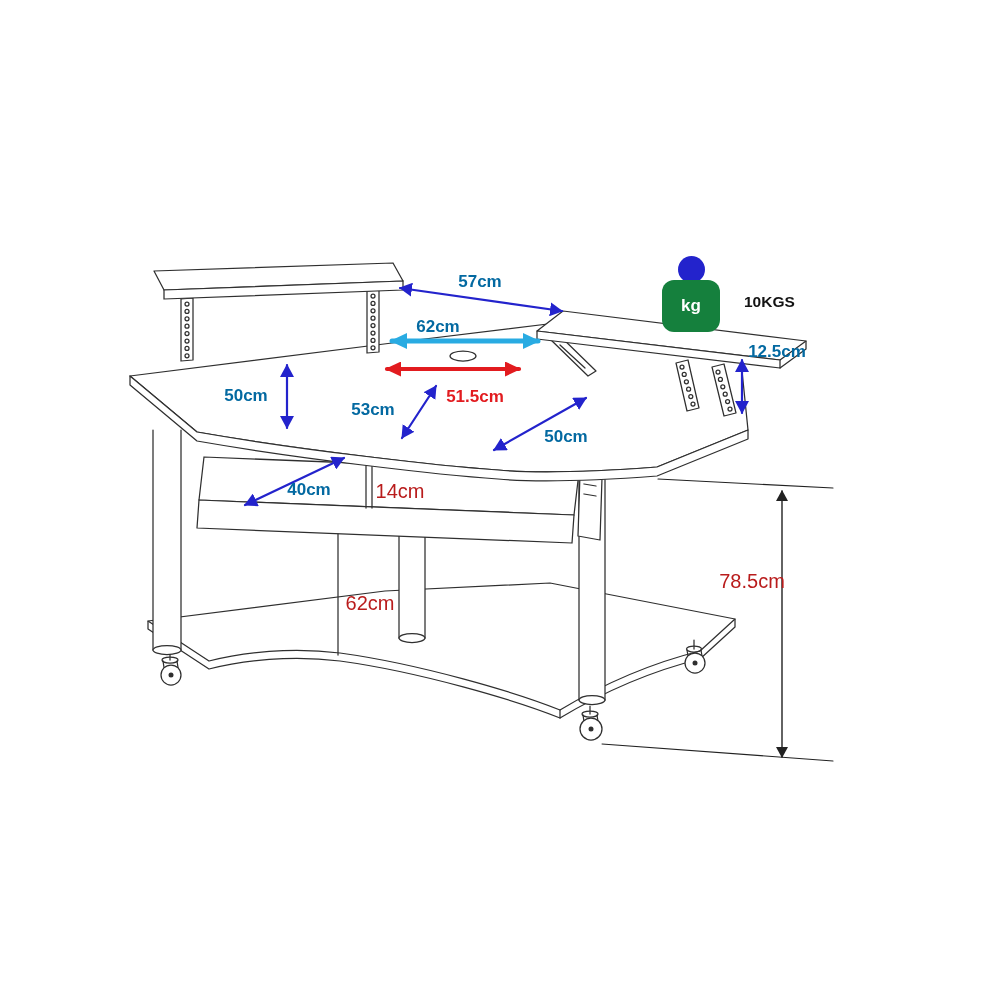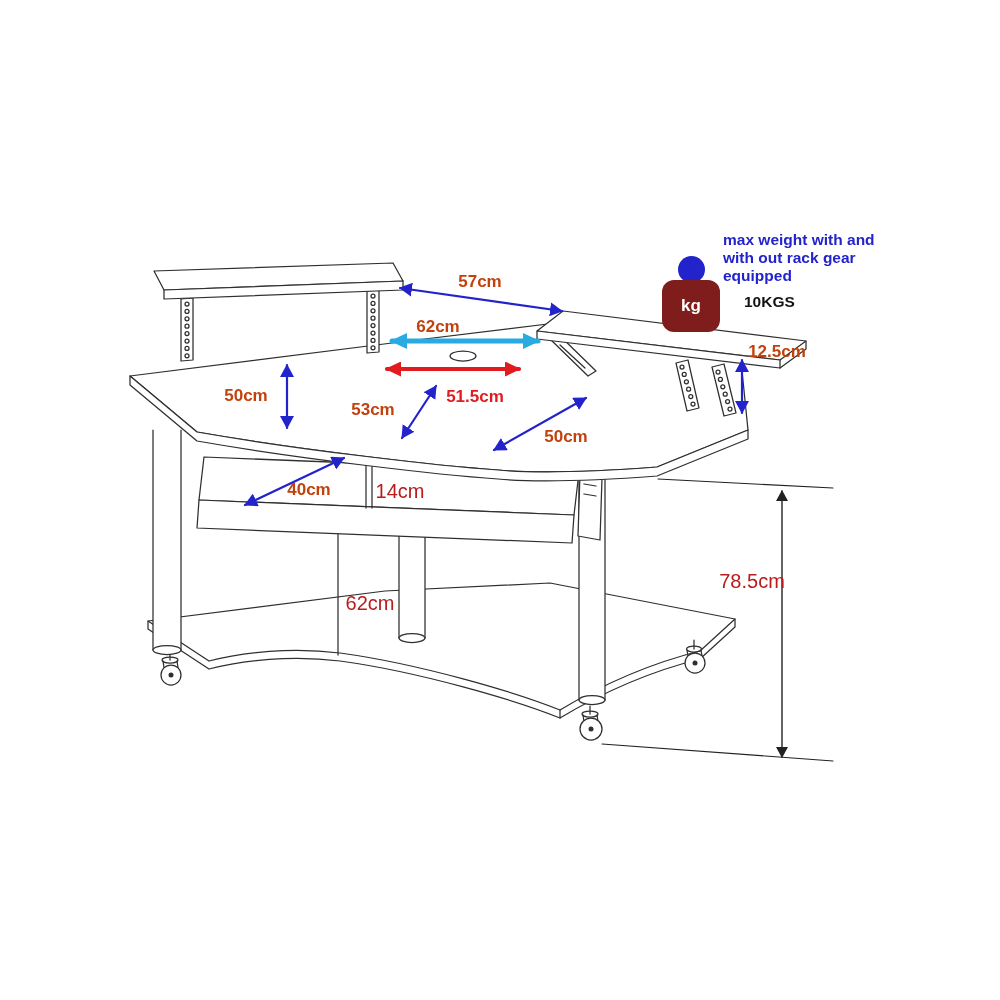--- a/index.html
+++ b/index.html
@@ -1,28 +1,28 @@
 <!DOCTYPE html>
 <html><head>
 <meta charset="utf-8">
 <style>
   html,body{margin:0;padding:0;background:#ffffff;}
   .canvas{position:relative;width:1000px;height:1000px;background:#ffffff;overflow:hidden;
           font-family:"Liberation Sans",sans-serif;}
   .canvas svg{position:absolute;left:0;top:0;}
   .lbl{position:absolute;transform:translate(-50%,-50%);white-space:nowrap;
-       color:#c2410c;font-weight:700;font-size:17px;}
+       color:#0369a1;font-weight:700;font-size:17px;}
   .lbl.red{color:#e21b1f;margin-left:25px;}
   .lbl.dark{color:#b91c1c;font-weight:400;font-size:20px;}
   .note{position:absolute;left:723px;top:231px;color:#2323cc;font-weight:700;
         font-size:15.5px;line-height:18px;white-space:nowrap;}
   .kgs{position:absolute;left:744px;top:293px;color:#131313;font-weight:700;font-size:15.5px;text-align:right;}
   .kg-icon{position:absolute;left:662px;top:256px;width:58px;height:78px;}
   .kg-head{position:absolute;left:16px;top:0;width:27px;height:27px;border-radius:50%;background:#2323cc;}
-  .kg-body{position:absolute;left:0;top:24px;width:58px;height:52px;border-radius:12px;background:#7f1d1d;
+  .kg-body{position:absolute;left:0;top:24px;width:58px;height:52px;border-radius:12px;background:#15803d;
            display:flex;align-items:center;justify-content:center;color:#fff;font-weight:700;font-size:17px;}
 </style>
 </head>
 <body>
 
 <div class="canvas">
 
 <svg width="1000" height="1000" viewBox="0 0 1000 1000">
   <defs>
     <marker id="aB" markerUnits="userSpaceOnUse" markerWidth="14" markerHeight="14" refX="12" refY="7" orient="auto-start-reverse">
@@ -173,20 +173,15 @@
 <div class="lbl dark" style="left:370px;top:603px">62cm</div>
 <div class="lbl dark" style="left:752px;top:581px">78.5cm</div>
 <div class="lbl" style="left:777px;top:352px">12.5cm</div>
 
 <div class="kg-icon">
   <div class="kg-head"></div>
   <div class="kg-body">
     <span>kg</span>
   </div>
 </div>
-<div class="note">
-  <div>max weight with and</div>
-  <div>with out rack gear</div>
-  <div>equipped</div>
-</div>
 <div class="kgs">10KGS</div>
 
 </div>
 
 </body></html>

